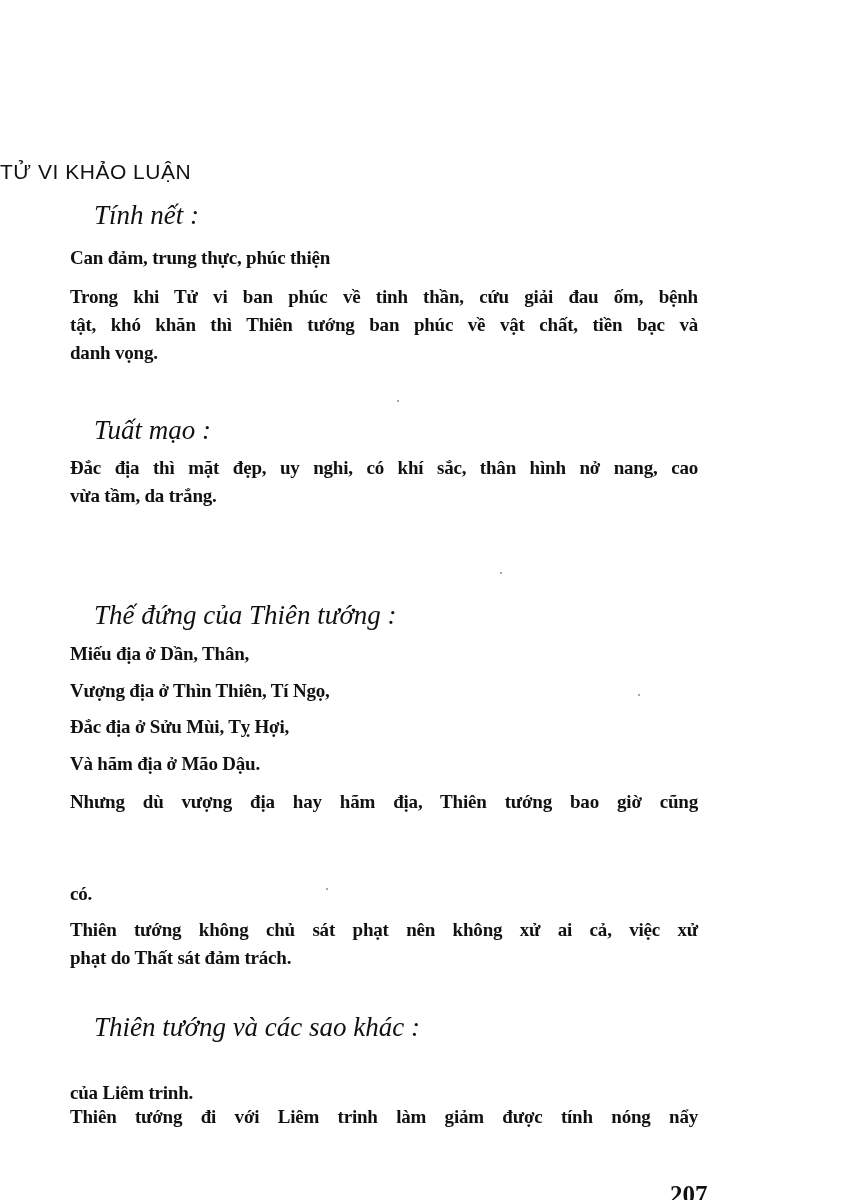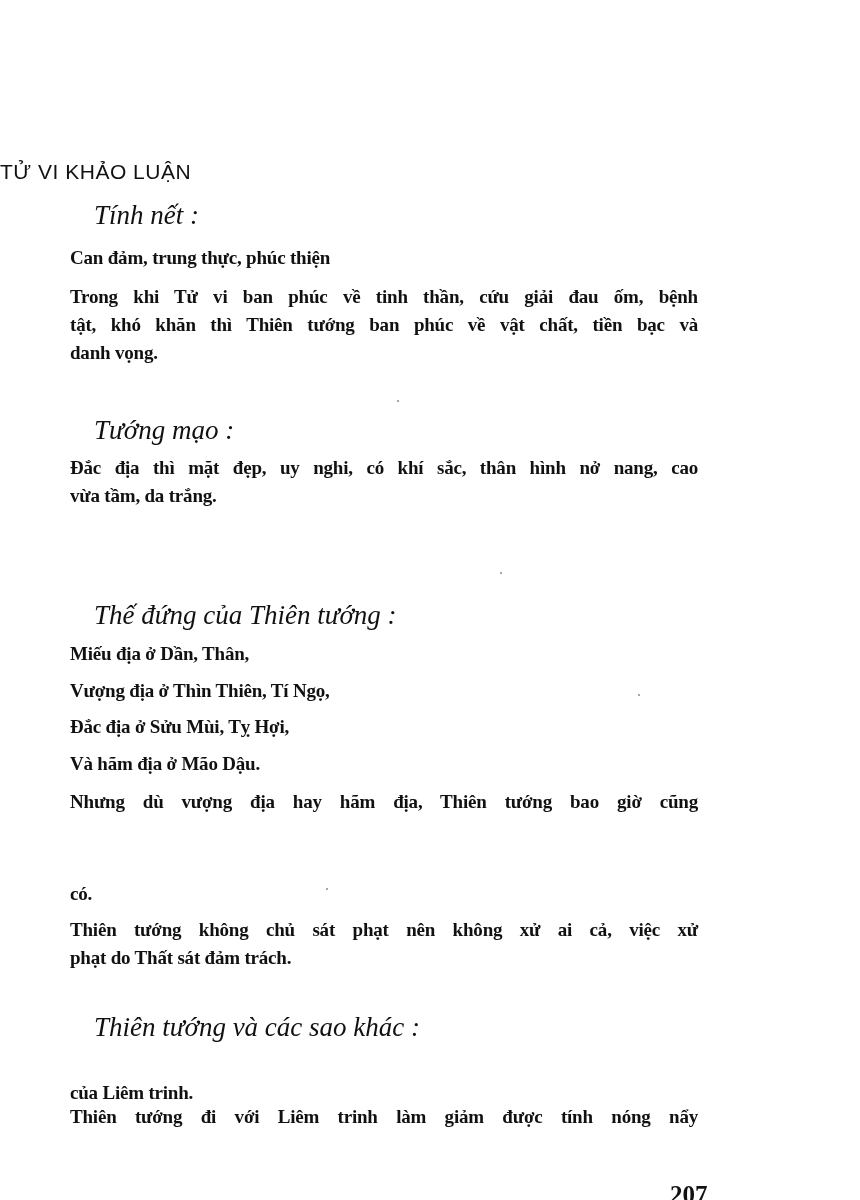--- a/index.html
+++ b/index.html
@@ -33,21 +33,21 @@
 
 <div class="page">
   <div class="running-head">TỬ VI KHẢO LUẬN</div>
 
   <div class="heading" style="top:200px">Tính nết :</div>
   <div class="line" style="top:247px">Can đảm, trung thực, phúc thiện</div>
   <div class="line j" style="top:314px">tật, khó khăn thì Thiên tướng ban phúc về vật chất, tiền bạc và</div>
   <div class="line j" style="top:286px">Trong khi Tử vi ban phúc về tinh thần, cứu giải đau ốm, bệnh</div>
   <div class="line" style="top:342px">danh vọng.</div>
 
-  <div class="heading" style="top:415px">Tướng mạo :</div>
+  <div class="heading" style="top:415px">Tuất mạo :</div>
   <div class="line j" style="top:457px">Đắc địa thì mặt đẹp, uy nghi, có khí sắc, thân hình nở nang, cao</div>
   <div class="line" style="top:485px">vừa tầm, da trắng.</div>
 
   <div class="heading" style="top:600px">Thế đứng của Thiên tướng :</div>
   <div class="line" style="top:643px">Miếu địa ở Dần, Thân,</div>
   <div class="line" style="top:680px">Vượng địa ở Thìn Thiên, Tí Ngọ,</div>
   <div class="line" style="top:716px">Đắc địa ở Sửu Mùi, Tỵ Hợi,</div>
   <div class="line" style="top:753px">Và hãm địa ở Mão Dậu.</div>
   <div class="line j" style="top:791px">Nhưng dù vượng địa hay hãm địa, Thiên tướng bao giờ cũng</div>
   <div class="line" style="top:883px">có.</div>

